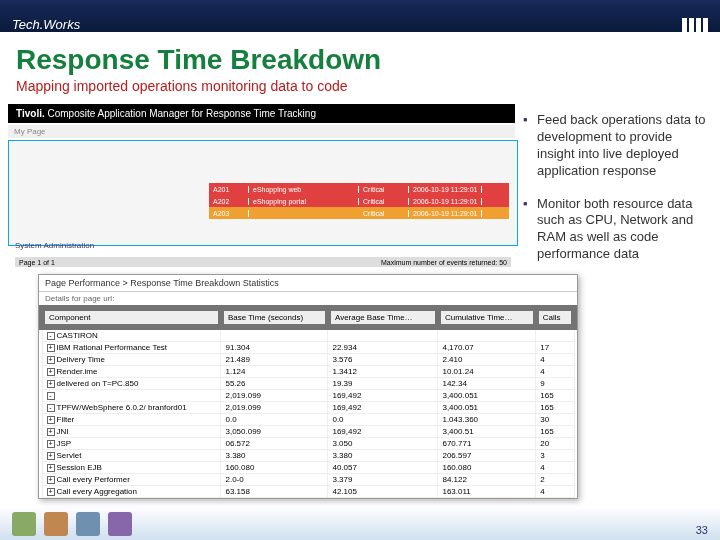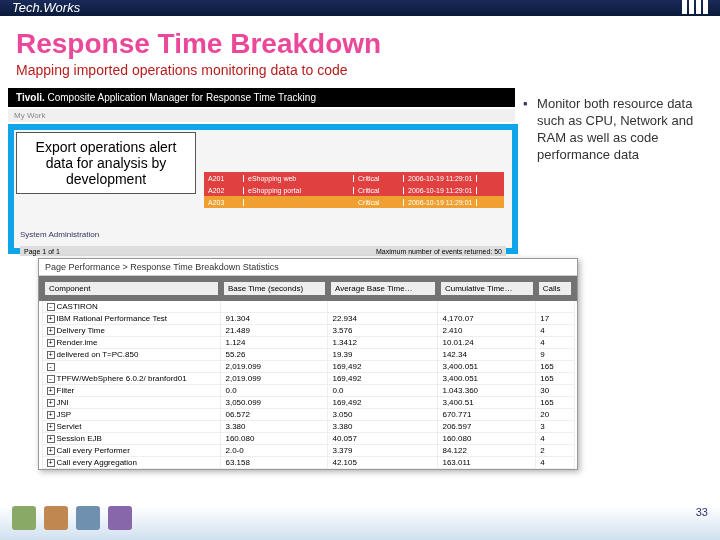--- a/index.html
+++ b/index.html
@@ -1,28 +1,28 @@
 <!DOCTYPE html>
 <html><head>
 <meta charset="utf-8">
 <style>
 *{margin:0;padding:0;box-sizing:border-box}
 body{width:720px;height:540px;font-family:Arial,Helvetica,sans-serif;background:#fff;position:relative;overflow:hidden}
-.header{height:16px;background:linear-gradient(to bottom,#1a2a5a,#0a1a3a);display:flex;align-items:flex-start;padding:0 12px;color:#fff;font-size:13px}
+.header{height:32px;background:linear-gradient(to bottom,#1a2a5a,#0a1a3a);display:flex;align-items:flex-end;padding:0 12px;color:#fff;font-size:13px}
 .header-left{flex:1;font-style:italic}
 .header-right{display:flex;gap:2px}
 .ibm-bar{width:5px;height:14px;background:#fff}
-.title{font-size:28px;color:#ec4899;padding:12px 16px 2px}
+.title{font-size:28px;color:#15803d;padding:12px 16px 2px}
 .subtitle{font-size:14px;color:#b91c1c;padding:0 16px 10px}
 .content{display:flex;gap:8px;padding:0 8px}
 .left-col{width:510px;position:relative}
 .right-col{width:190px;padding-top:8px}
 .tivoli-bar{background:#000;color:#fff;font-size:10px;padding:4px 8px;margin-bottom:2px}
 .tivoli-sub{font-size:8px;color:#888;padding:2px 6px;background:#f0f0f0}
-.overlay-panel{position:absolute;top:36px;left:0;width:510px;height:130px;background:#f5f5f5;border:6px solid #0ea5e9;font-size:8px}
+.overlay-panel{position:absolute;top:36px;left:0;width:510px;height:106px;background:#f5f5f5;border:1px solid #0ea5e9;font-size:8px}
 .alert-callout{position:absolute;top:44px;left:8px;width:180px;background:#fff;border:1px solid #555;padding:6px;font-size:14px;text-align:center;z-index:5}
 .alert-table{position:absolute;top:42px;right:8px;width:300px}
 .alert-row{display:flex;font-size:7px;height:12px;align-items:center}
 .alert-row.red{background:#e04040;color:#fff}
 .alert-row.orange{background:#f0a030;color:#fff}
 .alert-cell{padding:0 4px;border-right:1px solid #fff}
 .sys-admin{position:absolute;top:100px;left:6px;font-size:8px;color:#336}
 .page-bar{position:absolute;top:116px;left:6px;right:6px;height:10px;background:#ddd;font-size:7px;display:flex;align-items:center;padding:0 4px}
 .stats-window{position:absolute;top:170px;left:30px;width:540px;background:#fff;border:1px solid #999;box-shadow:2px 2px 6px rgba(0,0,0,.3);z-index:3}
 .stats-header{font-size:9px;padding:3px 6px;color:#333;border-bottom:1px solid #ccc}
@@ -30,21 +30,21 @@
 .stats-table{width:100%;font-size:8px;border-collapse:collapse}
 .stats-table th{background:#eee;text-align:left;padding:2px 4px;border:6px solid #737373;font-weight:normal}
 .stats-table td{padding:1px 4px;border:1px solid #eee}
 .stats-table td.num{text-align:left}
 .tree-icon{display:inline-block;width:8px;height:8px;border:1px solid #666;text-align:center;line-height:6px;font-size:7px;margin-right:2px}
 .indent1{padding-left:16px}
 .indent2{padding-left:28px}
 .bullets{list-style:none}
 .bullets li{font-size:13px;color:#333;padding:0 0 16px 14px;position:relative;line-height:1.3}
 .bullets li::before{content:"▪";position:absolute;left:0;color:#336}
-.footer{position:absolute;bottom:0;left:0;right:0;height:34px;background:linear-gradient(to top,#d0e0f0,#fff);display:flex;align-items:flex-start;padding:0 12px 4px}
+.footer{position:absolute;bottom:0;left:0;right:0;height:34px;background:linear-gradient(to top,#d0e0f0,#fff);display:flex;align-items:flex-end;padding:0 12px 4px}
 .footer-icons{display:flex;gap:8px;flex:1}
 .footer-icon{width:24px;height:24px;background:#88aa66;border-radius:3px}
 .page-num{font-size:11px;color:#336}
 </style>
 </head>
 <body>
 
 <div class="header">
   <div class="header-left">
     <span>Tech.</span><span>Works</span>
@@ -59,21 +59,21 @@
 
 <h1 class="title">Response Time Breakdown</h1>
 <div class="subtitle">Mapping imported operations monitoring data to code</div>
 
 <div class="content">
   <div class="left-col">
     <div class="tivoli-bar">
       <b>Tivoli.</b>
       <span>Composite Application Manager for Response Time Tracking</span>
     </div>
-    <div class="tivoli-sub">My Work</div>
+    <div class="tivoli-sub">My Page</div>
 
     <div class="overlay-panel">
       <div class="alert-table" id="alert-rows">
           <div class="alert-row red">
             <span class="alert-cell" style="width:40px">A201</span>
             <span class="alert-cell" style="width:110px">eShopping web</span>
             <span class="alert-cell" style="width:50px">Critical</span>
             <span class="alert-cell">2006-10-19 11:29:01</span>
           </div>
           <div class="alert-row red">
@@ -90,24 +90,24 @@
           </div>
         </div>
       <div class="sys-admin">System Administration</div>
       <div class="page-bar">
         <span>Page 1 of 1</span>
         <span style="flex:1"></span>
         <span>Maximum number of events returned: 50</span>
       </div>
     </div>
 
-    <div class="alert-callout">Export operations alert data for analysis by development</div>
 
     <div class="stats-window">
       <div class="stats-header">Page Performance &gt; Response Time Breakdown Statistics</div>
+      <div class="stats-sub">Details for page url:</div>
       <table class="stats-table">
         <thead>
             <tr id="stats-head">
               <th>Component</th>
               <th>Base Time (seconds)</th>
               <th>Average Base Time…</th>
               <th>Cumulative Time…</th>
               <th>Calls</th>
             </tr>
           </thead>
@@ -210,20 +210,21 @@
               <td class="num">163.011</td>
               <td class="num">4</td>
             </tr>
           </tbody>
       </table>
     </div>
   </div>
 
   <div class="right-col">
     <ul class="bullets" id="bullets">
+        <li>Feed back operations data to development to provide insight into live deployed application response</li>
         <li>Monitor both resource data such as CPU, Network and RAM as well as code performance data</li>
       </ul>
   </div>
 </div>
 
 <div class="footer">
   <div class="footer-icons">
     <div class="footer-icon"></div>
     <div class="footer-icon" style="background:#c08850"></div>
     <div class="footer-icon" style="background:#7090b0"></div>

